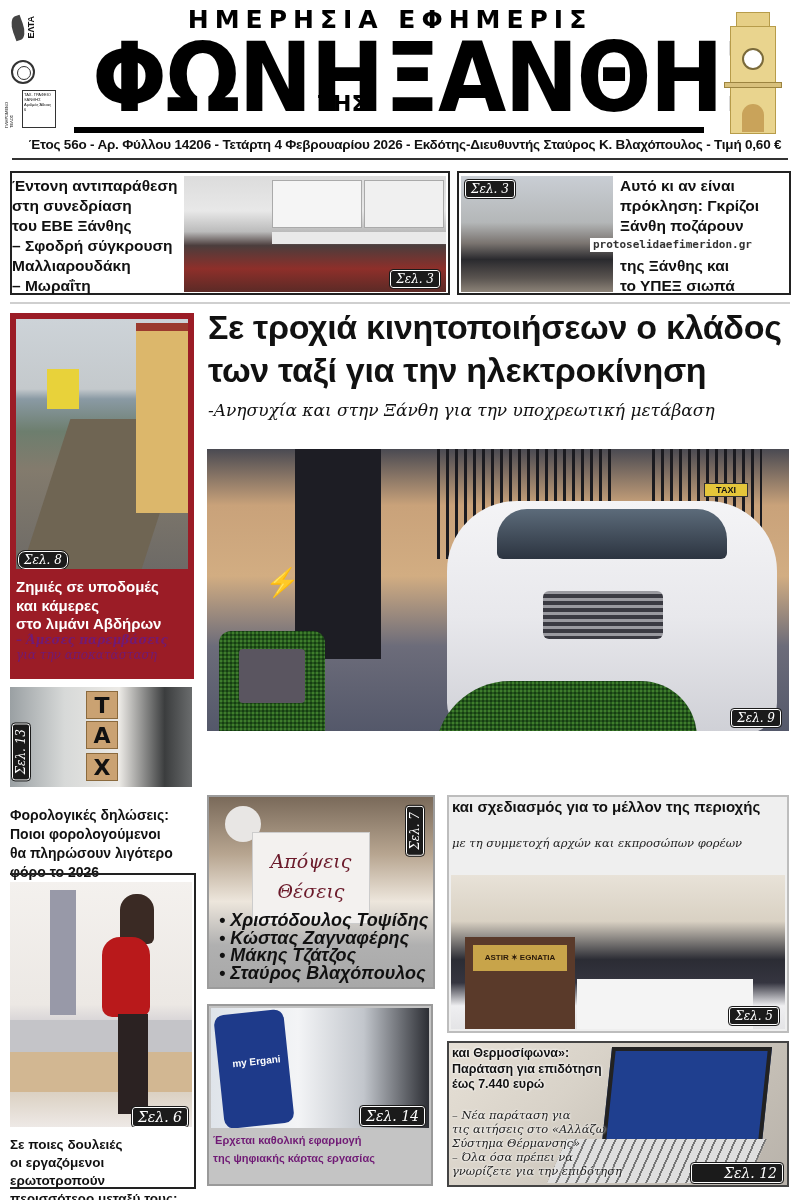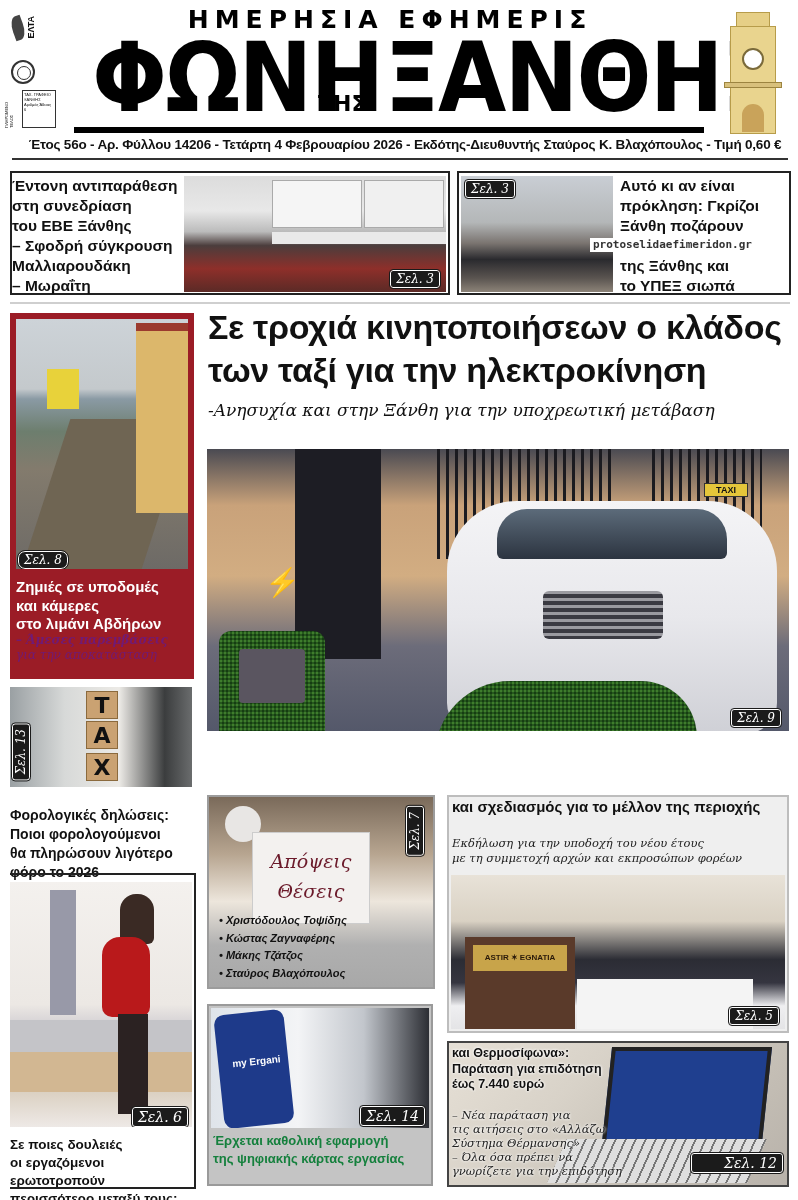--- a/index.html
+++ b/index.html
@@ -130,40 +130,40 @@
   .main-photo .ev-car { position:absolute; left:228px; top:232px; width:262px; height:90px; background: radial-gradient(circle, #3e7d2c 1px, #153d12 2px); background-size: 4px 4px; border-radius: 80px 60px 16px 16px; }
   .main-photo .bolt { position:absolute; left:58px; top:120px; color:#fff; font-size:28px; line-height:28px; }
 
   
   .opinions-box { left: 207px; top: 795px; width: 228px; height: 194px; border: 2px solid #9c9c9c;
     background: linear-gradient(180deg, #7a6a5a 0%, #b7a590 30%, #ede6dc 55%, #b0b0b0 78%, #a8a8a8 100%); }
   .opinions-board { left: 252px; top: 832px; width: 118px; height: 92px; background:#f3f1ef; border:1px solid #ccc; }
   .opinions-head { left: 225px; top: 806px; width: 36px; height: 36px; border-radius:50%; background:#e8e6e4; }
   .opinions-title { left: 252px; top: 846px; width: 118px; text-align: center;
     font-family: "DejaVu Serif", serif; font-style: italic; font-size: 19px; line-height: 30px; color: #6b1a2a; }
-  .opinions-list { left: 219px; top: 912px; width: 214px; font-style: italic; font-weight: bold; font-size: 11px; line-height: 17.5px; color:#111; list-style: none; }
+  .opinions-list { left: 219px; top: 912px; width: 214px; font-style: italic; font-weight: bold; font-size: 18px; line-height: 17.5px; color:#111; list-style: none; }
   .opinions-list li::before { content: "• "; }
 
   
   .tee-box { left: 447px; top: 795px; width: 342px; height: 238px; border: 2px solid #bdbdbd; background: #efefef; }
   .tee-headline { left: 452px; top: 798px; width: 336px; font-size: 15px; line-height: 18.5px; color:#111; }
   .tee-sub { left: 452px; top: 836px; width: 336px; font-family: "DejaVu Serif", serif; font-style: italic; font-size: 11.5px; line-height: 14.5px; color:#222; }
   .tee-photo { left: 451px; top: 875px; width: 334px; height: 154px;
     background: linear-gradient(180deg, #e8e2d8 0%, #d9d1c3 30%, #2b2c34 55%, #353540 70%, #efeff1 85%, #e4e4e6 100%); }
   .tee-photo .podium { position:absolute; left:14px; top:62px; width:110px; height:94px; background:#5a3a2a; }
   .tee-photo .plate { position:absolute; left:22px; top:70px; width:94px; height:26px; background:#c8a44a; font-size:8px; font-weight:bold; text-align:center; line-height:26px; color:#2a1a0a; }
   .tee-photo .tablecloth { position:absolute; left:126px; top:104px; width:176px; height:50px; background:#f4f4f4; }
 
   
   .ergani-box { left: 207px; top: 1004px; width: 226px; height: 182px; border: 2px solid #9a9a9a; background: #c4c4c4; }
   .ergani-photo { left: 211px; top: 1008px; width: 218px; height: 120px;
     background: linear-gradient(90deg, #dfe4ea 0%, #f3f4f6 40%, #c2c6cc 70%, #2c2e34 100%); }
   .ergani-phone { position:absolute; left:8px; top:4px; width:70px; height:114px; background:#1e3a8a; border-radius:10px; transform: rotate(-6deg); }
   .ergani-phone .logo { position:absolute; left:14px; top:44px; color:#fff; font-size:10px; font-weight:bold; line-height:11px; }
-  .ergani-text { left: 213px; top: 1132px; width: 220px; font-size: 13px; line-height: 17.5px; color:#15803d; }
+  .ergani-text { left: 213px; top: 1132px; width: 220px; font-size: 11px; line-height: 17.5px; color:#701a75; }
 
   
   .heat-box { left: 447px; top: 1041px; width: 342px; height: 146px; border: 2px solid #444; background: #d7d2c9; }
   .heat-photo { left: 449px; top: 1043px; width: 338px; height: 142px;
     background: linear-gradient(135deg, #e6e0d6 0%, #d8d2c8 35%, #ccc6bc 55%, #b8b2aa 100%); }
   .heat-screen { position:absolute; left:158px; top:4px; width:160px; height:96px; background:#1f3f8f; border:4px solid #222; transform: skewX(-6deg); }
   .heat-keyboard { position:absolute; left:108px; top:96px; width:200px; height:44px; background: repeating-linear-gradient(90deg,#dedede 0 8px,#777 8px 10px); transform: skewX(-24deg); }
   .heat-text { left: 452px; top: 1046px; width: 178px; font-size: 12.5px; line-height: 15.5px; color:#111; text-shadow: 0 0 3px #fff, 0 0 3px #fff; }
   .heat-sub { left: 452px; top: 1108px; width: 185px; font-family: "DejaVu Serif", serif; font-style: italic; font-size: 11.5px; line-height: 14px; color:#222; text-shadow: 0 0 3px #fff, 0 0 3px #fff; }
 </style>
@@ -309,21 +309,20 @@
   <li>Κώστας Ζαγναφέρης</li>
   <li>Μάκης Τζάτζος</li>
   <li>Σταύρος Βλαχόπουλος</li>
 </ul>
 
 <div class="abs tee-box"></div>
 <div class="abs tee-headline headline-bold">
   <div>και σχεδιασμός για το μέλλον της περιοχής</div>
 </div>
 <div class="abs tee-sub">
-  <div>Εκδήλωση για την υποδοχή του νέου έτους</div>
   <div>με τη συμμετοχή αρχών και εκπροσώπων φορέων</div>
 </div>
 <div class="photo tee-photo">
   <div class="podium"></div>
   <div class="plate">ASTIR ✶ EGNATIA</div>
   <div class="tablecloth"></div>
   <span class="page-tag" style="right:6px; bottom:4px;">Σελ. 5</span>
 </div>
 
 <div class="abs ergani-box"></div>
@@ -335,21 +334,21 @@
 </div>
 <div class="abs ergani-text headline-bold">
   <div>Έρχεται καθολική εφαρμογή</div>
   <div>της ψηφιακής κάρτας εργασίας</div>
 </div>
 
 <div class="abs heat-box"></div>
 <div class="photo heat-photo">
   <div class="heat-screen"></div>
   <div class="heat-keyboard"></div>
-  <span class="page-tag" style="right:4px; bottom:12px; font-size:14px; line-height:18px;padding-left:32px;">Σελ. 12</span>
+  <span class="page-tag" style="right:4px; bottom:2px; font-size:14px; line-height:18px;padding-left:32px;">Σελ. 12</span>
 </div>
 <div class="abs heat-text headline-bold">
   <div>και Θερμοσίφωνα»:</div>
   <div>Παράταση για επιδότηση</div>
   <div>έως 7.440 ευρώ</div>
 </div>
 <div class="abs heat-sub">
   <div>– Νέα παράταση για</div>
   <div>τις αιτήσεις στο «Αλλάζω</div>
   <div>Σύστημα Θέρμανσης»</div>

